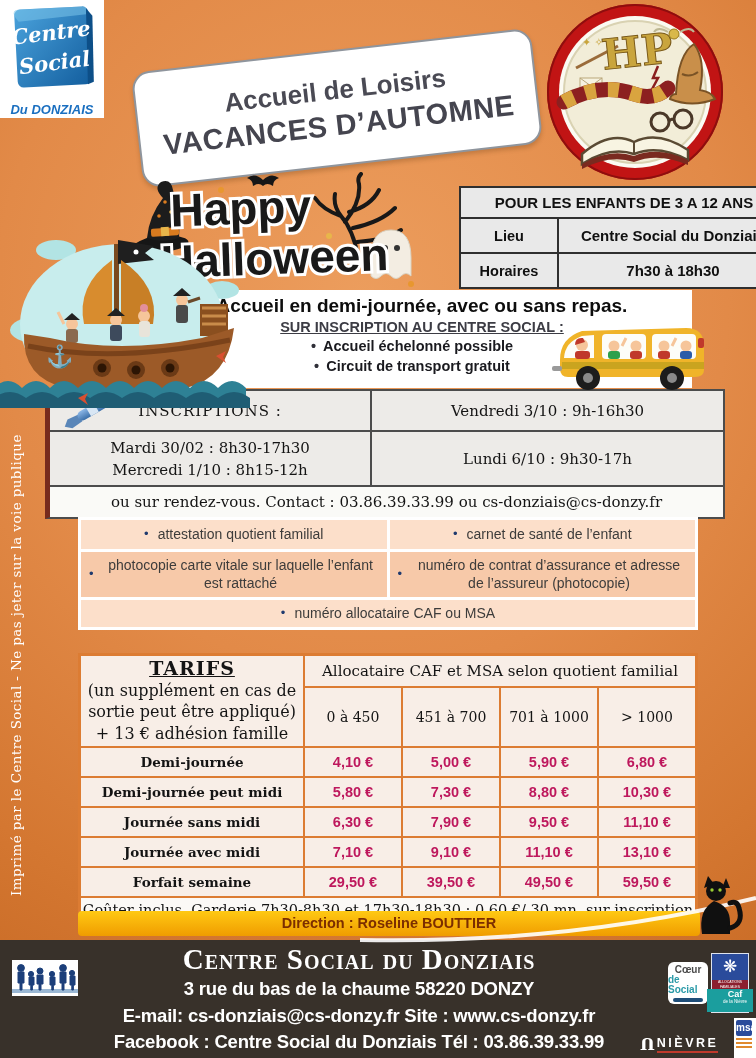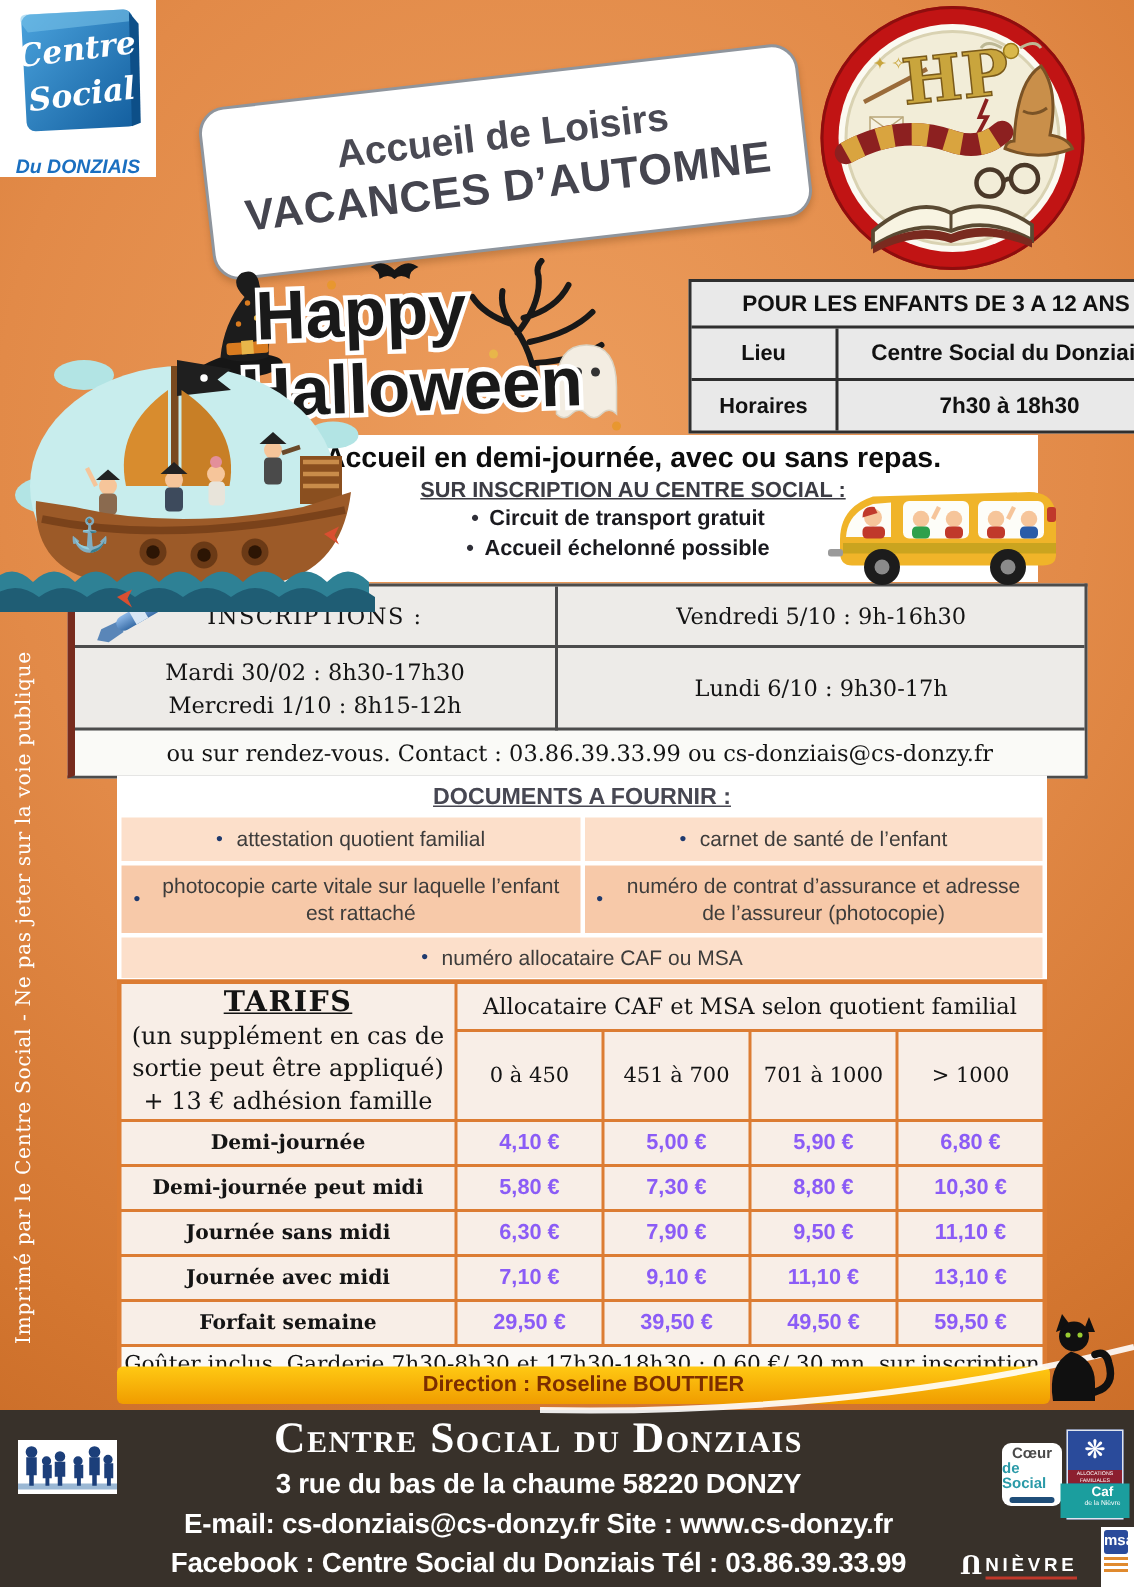--- a/index.html
+++ b/index.html
@@ -73,21 +73,21 @@
   .tarifs{left:78px;top:653px;width:620px;border:3px solid #dc7c33;background:#dc7c33;
     display:grid;grid-template-columns:222px 1fr 1fr 1fr 1fr;grid-template-rows:30px 58px 28px 28px 28px 28px 28px 24px;
     gap:2px;box-sizing:border-box;font-family:"DejaVu Serif","Liberation Serif",serif;color:#141414;z-index:2;}
   .t-cell{background:#f8eee7;display:flex;align-items:center;justify-content:center;text-align:center;}
   .t-head{grid-row:1/3;grid-column:1;flex-direction:column;padding:2px 6px;}
   .t-title{font-size:19px;font-weight:bold;text-decoration:underline;letter-spacing:1px;}
   .t-note{font-size:16px;line-height:1.3;margin-top:2px;}
   .t-alloc{grid-column:2/6;font-size:15px;}
   .t-col{font-size:14px;}
   .t-label{font-weight:bold;font-size:13.5px;}
-  .t-price{font-family:"Liberation Sans",sans-serif;font-weight:bold;font-size:14.5px;color:#8b5cf6;}
+  .t-price{font-family:"Liberation Sans",sans-serif;font-weight:bold;font-size:14.5px;color:#be185d;}
   .t-foot{grid-column:1/6;background:#fbf9f6;font-size:14.5px;}
 
   
   .direction-bar{left:78px;top:911px;width:622px;height:25px;border-radius:4px;
     background:linear-gradient(180deg,#ffc913,#f09c00);text-align:center;line-height:25px;
     font-weight:bold;font-size:14.5px;color:#7c2e00;z-index:3;}
   .swoosh{left:360px;top:890px;width:396px;height:58px;z-index:4;}
   .cat{left:692px;top:874px;width:52px;height:62px;z-index:5;}
 
   
@@ -273,22 +273,22 @@
     <div class="info-row">
       <div class="info-label">Horaires</div>
       <div class="info-value">7h30 à 18h30</div>
     </div>
   </div>
 
   <div class="abs accueil-box">
     <div class="accueil-title">Accueil en demi-journée, avec ou sans repas.</div>
     <div class="accueil-sub">SUR INSCRIPTION AU CENTRE SOCIAL :</div>
     <div class="accueil-bullets">
+      <div class="b-line"><span class="dot">•</span><span>Accueil échelonné possible</span></div>
       <div class="b-line"><span class="dot">•</span><span>Circuit de transport gratuit</span></div>
-      <div class="b-line"><span class="dot">•</span><span>Accueil échelonné possible</span></div>
     </div>
   </div>
 
   <div class="abs bus">
     <svg width="164" height="80" viewBox="0 0 164 80">
       <path d="M12 46 Q 12 24 34 17 L 138 14 Q 156 14 156 32 L 156 56 Q 156 63 147 63 L 20 63 Q 12 63 12 54 Z" fill="#f0b429"></path>
       <path d="M16 44 Q 17 28 34 22 L 46 21 L 46 44 Z" fill="#fdfdf8"></path>
       <circle cx="34" cy="31" r="6" fill="#f6c59a"></circle>
         <path d="M27 31 q0 -8 8 -7 l2 4 z" fill="#c0392b"></path>
         <rect x="27" y="37" width="15" height="8" rx="3" fill="#c0392b"></rect>
@@ -328,36 +328,35 @@
             </defs>
           <g transform="rotate(-30 32 21)">
             <path d="M6 17 l12 1 0 8 -12 1 -6 -5 z" fill="#5a86b8"></path>
             <rect x="16" y="16" width="34" height="10" rx="5" fill="url(#pg)"></rect>
             <rect x="28" y="16" width="9" height="10" fill="#d8e6f4"></rect>
             <path d="M50 16 l10 5 -10 5 z" fill="#8db8e8"></path>
           </g>
         </svg>
         <span class="insc-label">INSCRIPTIONS :</span>
       </div>
-      <div class="insc-cell">Vendredi 5/10 : 9h-16h30</div>
+      <div class="insc-cell">Vendredi 3/10 : 9h-16h30</div>
     </div>
     <div class="insc-row insc-r2">
       <div class="insc-cell insc-left">
         <div class="insc-two">
           <div>Mardi 30/02 : 8h30-17h30</div>
           <div>Mercredi 1/10 : 8h15-12h</div>
         </div>
       </div>
       <div class="insc-cell">Lundi 6/10 : 9h30-17h</div>
     </div>
     <div class="insc-r3">ou sur rendez-vous. Contact : 03.86.39.33.99 ou cs-donziais@cs-donzy.fr</div>
   </div>
 
   <div class="abs docs-box">
-    <div class="docs-title">DOCUMENTS A FOURNIR :</div>
     <div class="docs-grid">
       <div class="docs-cell peach-l r1">
           <span class="nbull">•</span>
           <span>attestation quotient familial</span>
         </div>
       <div class="docs-cell peach-l r1">
           <span class="nbull">•</span>
           <span>carnet de santé de l’enfant</span>
         </div>
       <div class="docs-cell peach-d r2">

